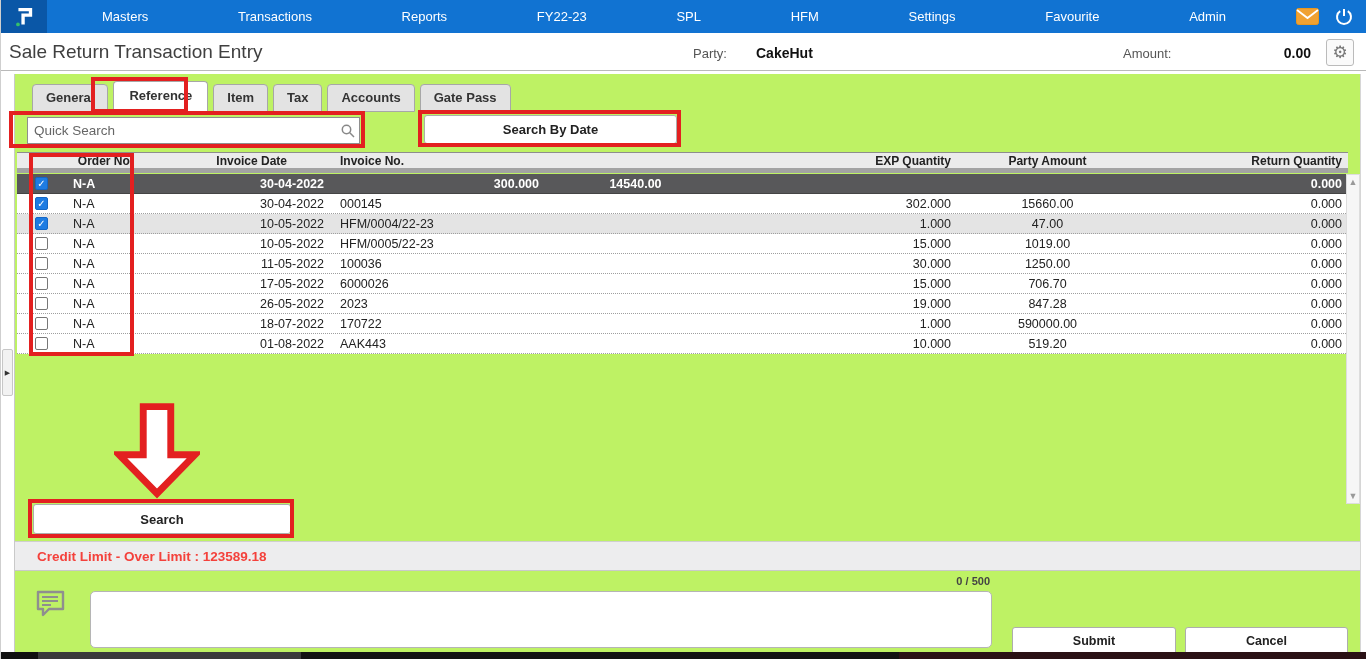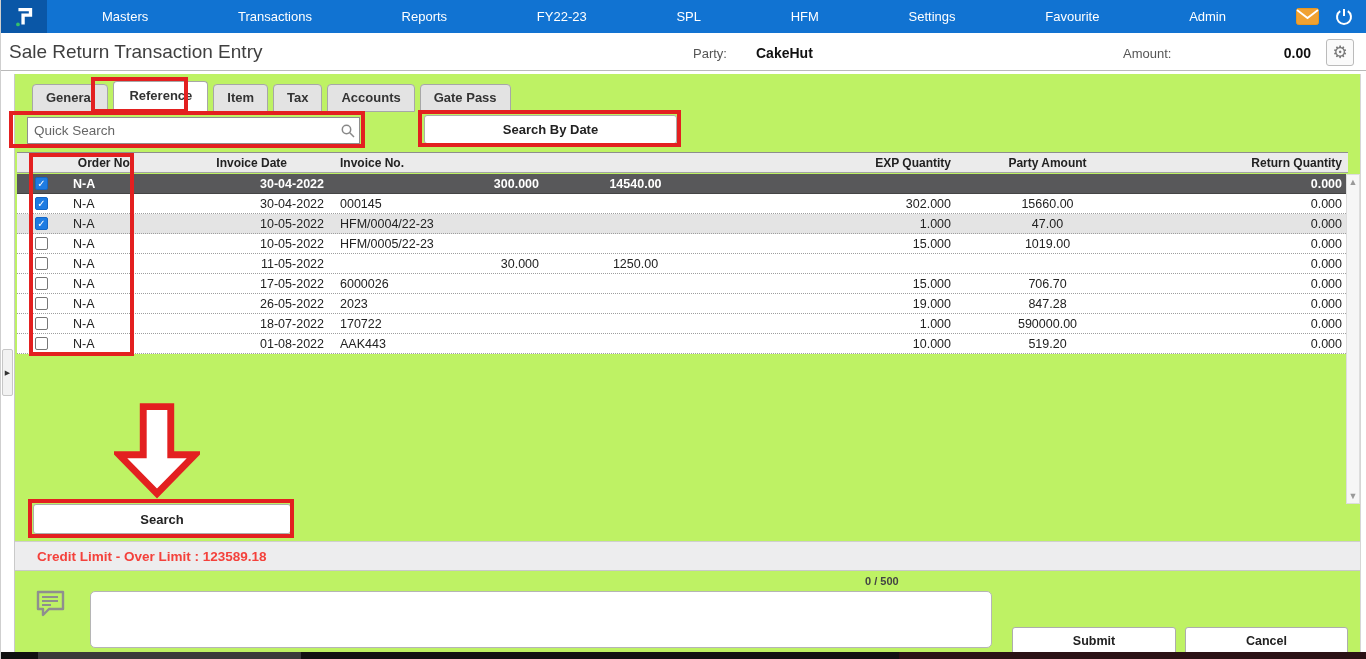--- a/index.html
+++ b/index.html
@@ -35,21 +35,21 @@
 
   
   .quick-search { position:absolute; left:12px; top:43px; width:333px; height:27px; border:1px solid #8f8f8f; background:#fff; display:flex; align-items:center; }
   .quick-search input { flex:1; border:none; outline:none; font-size:13.5px; color:#333; padding:0 6px; font-family:inherit; background:transparent; }
   .quick-search input::placeholder { color:#666; opacity:1; }
   .qs-icon { flex:0 0 22px; display:flex; align-items:center; justify-content:center; }
   .btn { background:#fff; border:1px solid #adadad; border-radius:3px; font-weight:bold; color:#222; font-family:inherit; cursor:pointer; }
   .search-by-date { position:absolute; left:409px; top:41px; width:253px; height:29px; font-size:13px; }
 
   
-  .thead { position:absolute; left:2px; top:78px; width:1331px; height:21px; background:#ebebeb; border-top:1px solid #8d8d8d; border-bottom:1px solid #a3a3a3;
+  .thead { position:absolute; left:2px; top:78px; width:1331px; height:21px; background:#ebebeb; border-top:1px solid #8d8d8d; border-bottom:5px solid #a3a3a3;
            display:flex; align-items:center; font-size:12px; font-weight:bold; color:#222; padding-left:18px; }
   .rows { position:absolute; left:2px; top:100px; width:1331px; }
   .trow { display:flex; align-items:center; height:20px; font-size:12.5px; color:#222; border-bottom:1px dotted #9f9f9f; padding-left:18px; background:#fff; cursor:pointer; }
   .trow.sel { background:#58585a; color:#fff; font-weight:bold; border-bottom:1px solid #444; }
   .trow.hl  { background:#e4e4e4; }
   .c-check { width:28px; display:flex; align-items:center; }
   .c-order { width:85px; padding-left:10px; }
   .c-date  { width:184px; text-align:right; padding-right:8px; }
   .c-invno { width:412px; text-align:left; padding-left:8px; }
   .c-exp   { width:215px; text-align:right; padding-right:8px; }
@@ -70,21 +70,21 @@
   .search-btn { position:absolute; left:18px; top:430px; width:258px; height:30px; font-size:13px; }
 
   
   .divline { position:absolute; left:0; top:467px; width:1345px; border-top:1px solid #cfcfcf; }
   .creditbar { position:absolute; left:0; top:468px; width:1345px; height:29px; background:#ededee; border-bottom:1px solid #c9c9c9;
                display:flex; align-items:center; padding-left:22px; }
   .credit-text { color:#f4413b; font-weight:bold; font-size:13.5px; }
 
   
   .comment-icon { position:absolute; left:21px; top:516px; }
-  .char-count { position:absolute; left:850px; top:501px; width:125px; text-align:left; font-size:11px; font-weight:bold; color:#444; }
+  .char-count { position:absolute; left:850px; top:501px; width:125px; text-align:right; font-size:11px; font-weight:bold; color:#444; }
   .comment-box { position:absolute; left:75px; top:517px; width:902px; height:57px; border:1px solid #b5b5b5; border-radius:5px;
                  resize:none; outline:none; font-family:inherit; font-size:13px; padding:6px 8px; color:#333; }
   .submit-btn { position:absolute; left:997px; top:553px; width:164px; height:28px; font-size:12.5px; }
   .cancel-btn { position:absolute; left:1170px; top:553px; width:163px; height:28px; font-size:12.5px; }
 
   
   .red-box { position:absolute; border:4px solid #e32020; pointer-events:none; z-index:5; }
   .ann-reference { left:90px; top:77px; width:97px; height:36px; }
   .ann-quicksearch { left:8px; top:111px; width:356px; height:37px; }
   .ann-bydate { left:417px; top:110px; width:263px; height:37px; }
@@ -229,20 +229,21 @@
           <div class="c-exp">15.000</div>
           <div class="c-party">1019.00</div>
           <div class="c-ret">0.000</div>
         </div>
         <div class="trow">
           <div class="c-check">
             <div class="cbx"></div>
           </div>
           <div class="c-order">N-A</div>
           <div class="c-date">11-05-2022</div>
+          <div class="c-invno">100036</div>
           <div class="c-exp">30.000</div>
           <div class="c-party">1250.00</div>
           <div class="c-ret">0.000</div>
         </div>
         <div class="trow">
           <div class="c-check">
             <div class="cbx"></div>
           </div>
           <div class="c-order">N-A</div>
           <div class="c-date">17-05-2022</div>

